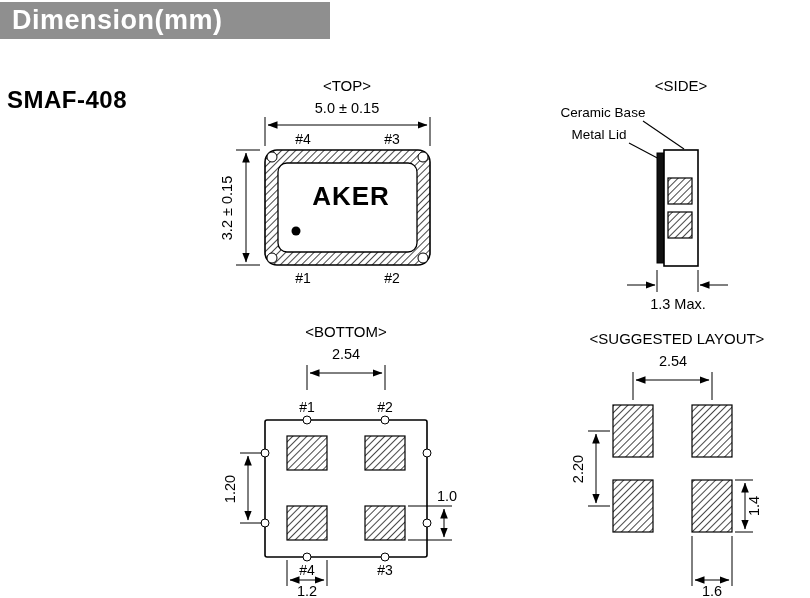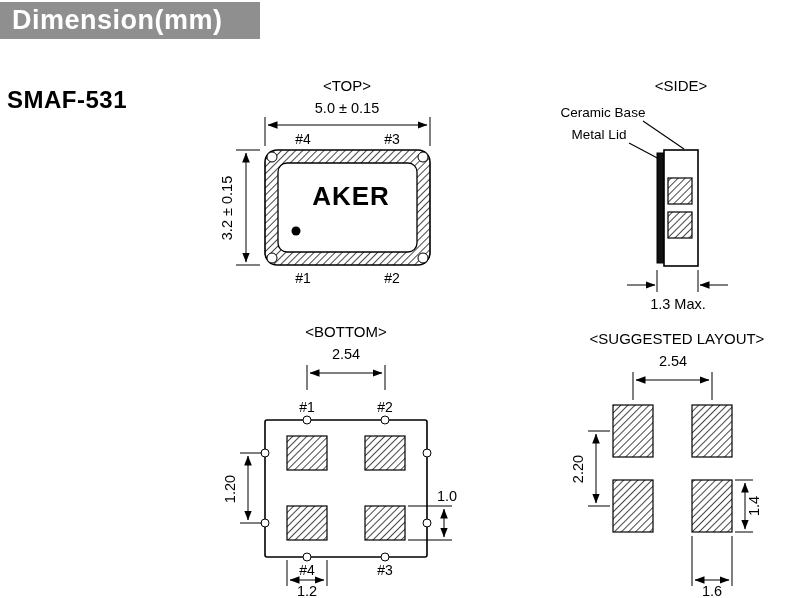--- a/index.html
+++ b/index.html
@@ -4,21 +4,21 @@
 <style>
   html, body { margin: 0; padding: 0; background: #ffffff; }
   body {
     width: 810px; height: 598px;
     position: relative; overflow: hidden;
     font-family: "Liberation Sans", sans-serif;
   }
   .canvas { position: absolute; inset: 0; }
   .header-bar {
     position: absolute; left: 0; top: 2px;
-    width: 260px; height: 37px;
+    width: 330px; height: 37px;
     background: #8f8f8f;
     display: flex; align-items: center;
     padding-left: 12px; box-sizing: border-box;
   }
   .header-bar span {
     color: #ffffff; font-size: 27px; font-weight: bold; letter-spacing: 0.5px;
   }
   .part-number {
     position: absolute; left: 7px; top: 86px;
     font-size: 24px; font-weight: bold; color: #000; letter-spacing: 0.5px;
@@ -39,21 +39,21 @@
 </style>
 </head>
 <body>
 
 <div class="canvas">
 
   <div class="header-bar">
     <span>Dimension(mm)</span>
   </div>
 
-  <div class="part-number">SMAF-531</div>
+  <div class="part-number">SMAF-408</div>
 
   <svg width="810" height="598" viewBox="0 0 810 598">
     <defs>
       <pattern id="hatch" width="5" height="5" patternUnits="userSpaceOnUse" patternTransform="rotate(45)">
         <rect width="5" height="5" fill="#ffffff"></rect>
         <line x1="0" y1="0" x2="0" y2="5" stroke="#333333" stroke-width="1.8"></line>
       </pattern>
       <marker id="arr" viewBox="0 0 10 10" refX="9.5" refY="5" markerWidth="10" markerHeight="10" orient="auto-start-reverse">
         <path d="M0,1.2 L10,5 L0,8.8 z" fill="#000000"></path>
       </marker>

